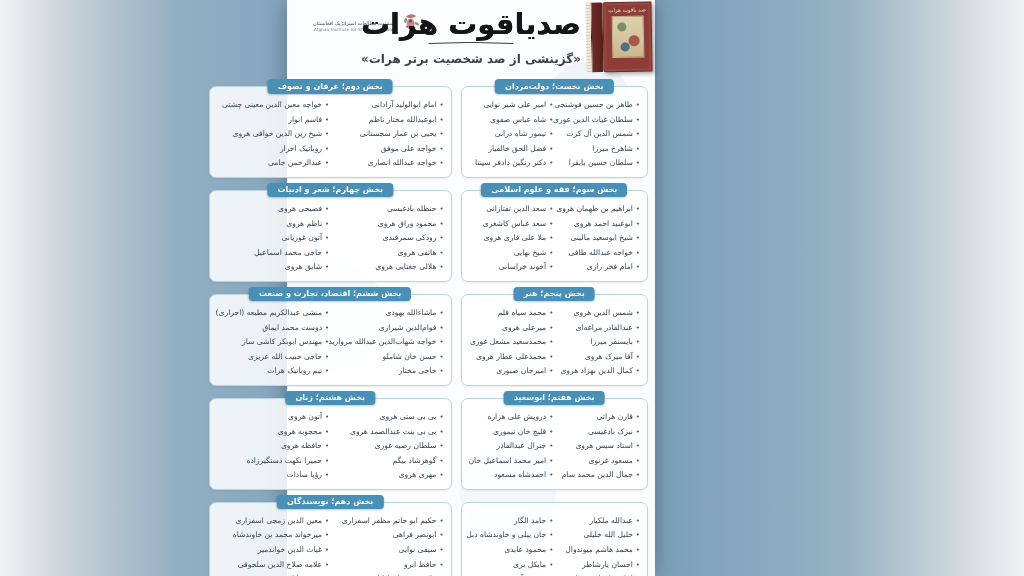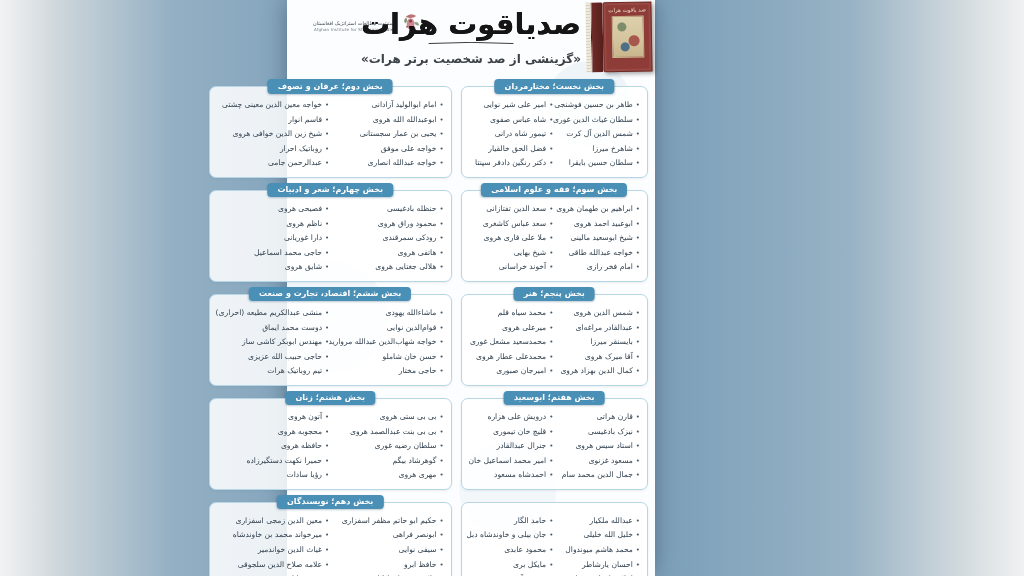--- a/index.html
+++ b/index.html
@@ -119,21 +119,21 @@
         <div class="book-art"></div>
       </div>
       <div class="book-spine"></div>
       <div class="book-pages"></div>
     </div>
 
   </div>
 
   <div class="sections-grid">
   <div class="section-box">
-    <div class="pill">بخش نخست؛ مختار‌مردان</div>
+    <div class="pill">بخش نخست؛ دولت‌مردان</div>
     <div class="cols">
       <ul>
             <li>
               <span class="bullet">•</span>
               <span>طاهر بن حسین فوشنجی</span>
             </li>
             <li>
               <span class="bullet">•</span>
               <span>سلطان غیاث الدین غوری</span>
             </li>
@@ -178,21 +178,21 @@
   <div class="section-box">
     <div class="pill">بخش دوم؛ عرفان و تصوف</div>
     <div class="cols">
       <ul>
             <li>
               <span class="bullet">•</span>
               <span>امام ابوالولید آزادانی</span>
             </li>
             <li>
               <span class="bullet">•</span>
-              <span>ابوعبدالله الله هروی</span>
+              <span>ابوعبدالله مختار ناظم</span>
             </li>
             <li>
               <span class="bullet">•</span>
               <span>یحیی بن عمار سجستانی</span>
             </li>
             <li>
               <span class="bullet">•</span>
               <span>خواجه علی موفق</span>
             </li>
             <li>
@@ -304,21 +304,21 @@
             <li>
               <span class="bullet">•</span>
               <span>فصیحی هروی</span>
             </li>
             <li>
               <span class="bullet">•</span>
               <span>ناظم هروی</span>
             </li>
             <li>
               <span class="bullet">•</span>
-              <span>دارا غوریانی</span>
+              <span>آتون غوریانی</span>
             </li>
             <li>
               <span class="bullet">•</span>
               <span>حاجی محمد اسماعیل</span>
             </li>
             <li>
               <span class="bullet">•</span>
               <span>شایق هروی</span>
             </li>
           </ul>
@@ -378,21 +378,21 @@
   <div class="section-box">
     <div class="pill">بخش ششم؛ اقتصاد، تجارت و صنعت</div>
     <div class="cols">
       <ul>
             <li>
               <span class="bullet">•</span>
               <span>ماشاءالله یهودی</span>
             </li>
             <li>
               <span class="bullet">•</span>
-              <span>قوام‌الدین نوایی</span>
+              <span>قوام‌الدین شیرازی</span>
             </li>
             <li>
               <span class="bullet">•</span>
               <span>خواجه شهاب‌الدین عبدالله مروارید</span>
             </li>
             <li>
               <span class="bullet">•</span>
               <span>حسن خان شاملو</span>
             </li>
             <li>

